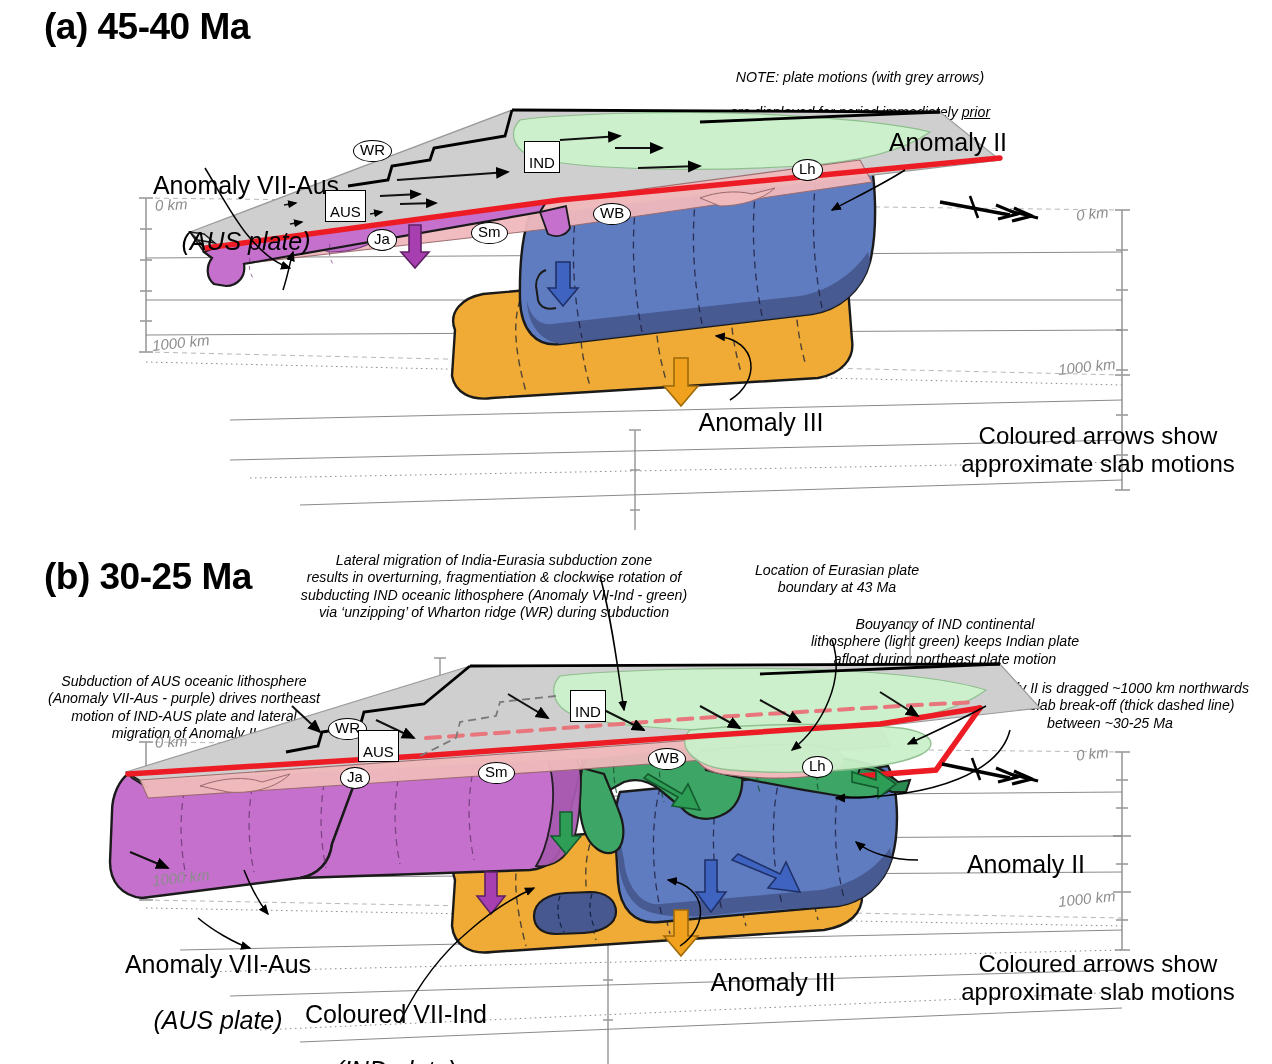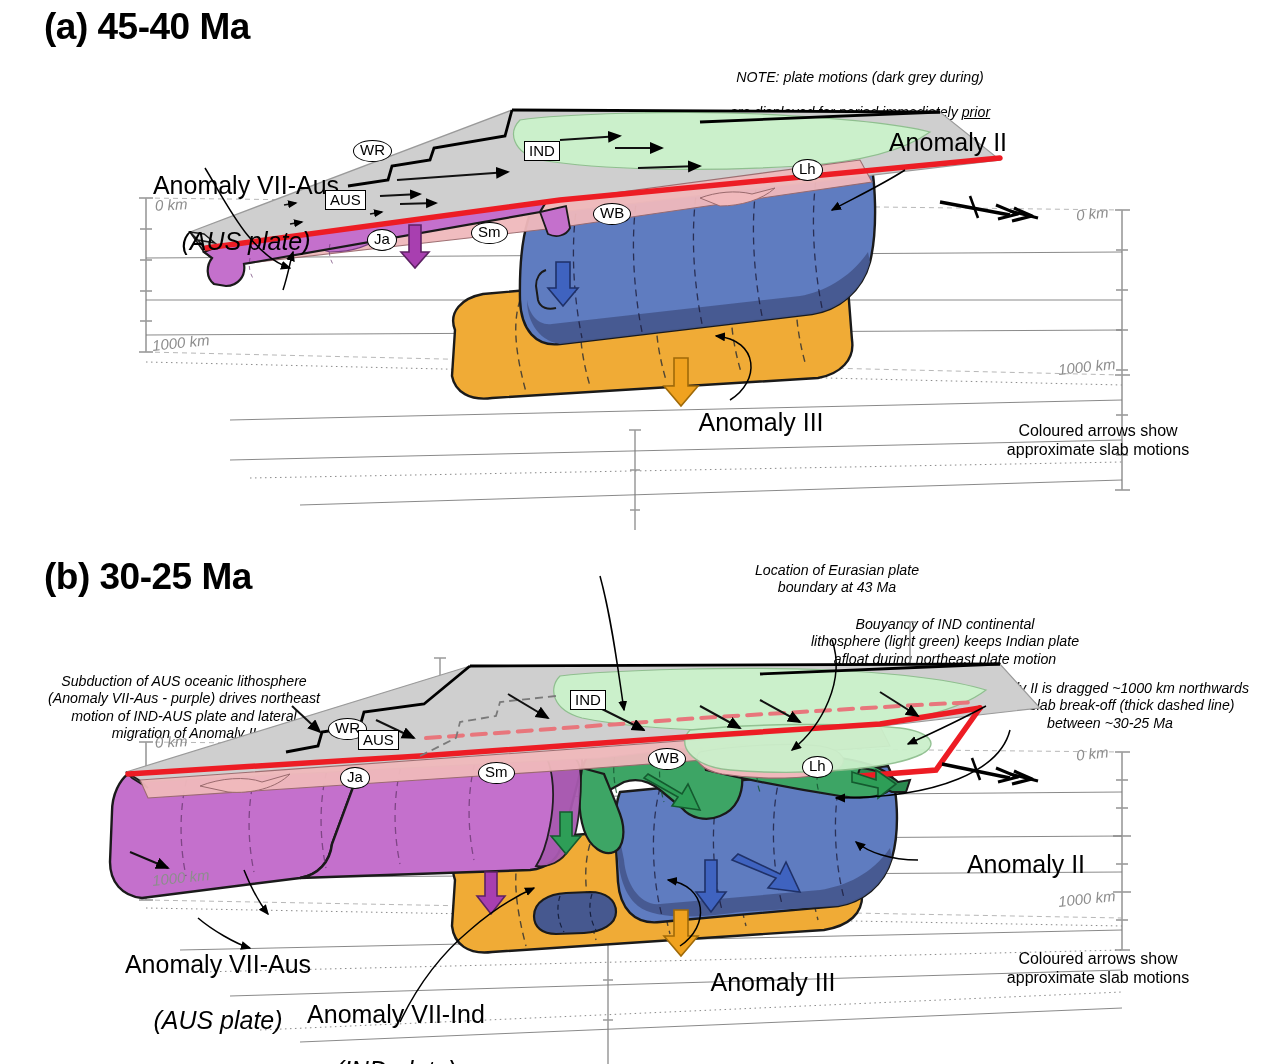--- a/index.html
+++ b/index.html
@@ -4,39 +4,39 @@
 <style>
   html,body{margin:0;padding:0;background:#ffffff;}
   body{width:1272px;height:1064px;position:relative;overflow:hidden;
        font-family:"Liberation Sans","DejaVu Sans",sans-serif;color:#000;}
   #root{position:absolute;inset:0;}
   .abs{position:absolute;}
   .panel-title{font-weight:bold;font-size:37px;letter-spacing:-0.5px;}
   .cap{font-style:italic;font-size:14.2px;line-height:1.22;text-align:center;white-space:pre-line;}
   .lbl{font-size:25px;line-height:1.12;text-align:center;white-space:pre-line;}
   .lbl i{font-style:italic;}
-  .legend{font-size:16px;line-height:1.18;text-align:center;white-space:pre-line;}
+  .legend{font-size:24px;line-height:1.18;text-align:center;white-space:pre-line;}
   .depth{font-size:15px;color:#8d8d8d;font-style:italic;white-space:nowrap;}
-  .boxlbl{font-size:15px;border:1.6px solid #000;background:#fff;padding:0px 4px 1px 4px;
+  .boxlbl{font-size:15px;border:1.6px solid #000;background:#fff;padding:12px 4px 1px 4px;
           line-height:1.15;font-family:"Liberation Sans",sans-serif;}
   .ellipselbl{font-size:15px;border:1.6px solid #000;background:#fff;border-radius:50%;
           padding:1px 6px 2px 6px;line-height:1.1;}
   svg{position:absolute;left:0;top:0;overflow:visible;}
   .u{text-decoration:underline;text-align:right;}
 </style>
 </head>
 <body>
 
 <div id="root">
 
   <div class="abs panel-title" style="left:44px;top:6px;">(a) 45-40 Ma</div>
 
 
   <div class="abs cap" style="left:710px;top:52px;width:300px;">
-    <div>NOTE: plate motions (dark grey during)</div>
+    <div>NOTE: plate motions (with grey arrows)</div>
     <div><span>are displayed for period immediately </span><span class="u">prior</span></div>
     <div>to  coupling of IND and AUS plates</div>
   </div>
 
   <svg class="abs" width="1272" height="530" style="left:0;top:0;">
     <defs>
       <marker id="ah-blk" markerWidth="7" markerHeight="7" refX="6" refY="3" orient="auto">
         <path d="M0,0 L7,3 L0,6 z" fill="#000"></path>
       </marker>
       <marker id="ah-blk-s" markerWidth="6" markerHeight="6" refX="5" refY="2.5" orient="auto">
@@ -226,20 +226,24 @@
   <div class="abs ellipselbl" style="left:353px;top:140px;">WR</div>
   <div class="abs boxlbl" style="left:524px;top:141px;">IND</div>
   <div class="abs boxlbl" style="left:325px;top:190px;">AUS</div>
   <div class="abs ellipselbl" style="left:593px;top:203px;">WB</div>
   <div class="abs ellipselbl" style="left:471px;top:222px;">Sm</div>
   <div class="abs ellipselbl" style="left:367px;top:229px;">Ja</div>
   <div class="abs ellipselbl" style="left:792px;top:159px;">Lh</div>
 
   <div class="abs panel-title" style="left:44px;top:556px;text-align:right;">(b) 30-25 Ma</div>
 
+  <div class="abs cap" style="left:286px;top:552px;width:416px;">Lateral migration of India-Eurasia subduction zone
+results in overturning, fragmentiation &amp; clockwise rotation of
+subducting IND oceanic lithosphere (Anomaly VII-Ind - green)
+via ‘unzipping’ of Wharton ridge (WR) during subduction</div>
 
   <div class="abs cap" style="left:14px;top:636px;width:340px;margin-top:37px;">Subduction of AUS oceanic lithosphere
 (Anomaly VII-Aus - purple) drives northeast
 motion of IND-AUS plate and lateral
 migration of Anomaly II</div>
 
   <div class="abs cap" style="left:722px;top:562px;width:230px;text-align:center;">Location of Eurasian plate
 boundary at 43 Ma</div>
 
   <div class="abs cap" style="left:790px;top:616px;width:310px;">Bouyancy of IND continental
@@ -474,21 +478,21 @@
       <path d="M1010,200 C1000,240 940,268 836,268" marker-end="url(#bh-blk)"></path>
       <path d="M672,354 C690,330 722,300 768,266" marker-end="url(#bh-blk)" opacity="0"></path>
     </g>
   </svg>
 
   <div class="abs lbl" style="left:118px;top:922px;width:200px;">
     <div>Anomaly VII-Aus</div>
     <div><i>(AUS plate)</i></div>
   </div>
   <div class="abs lbl" style="left:296px;top:972px;width:200px;">
-    <div>Anomaly VII-Ind</div>
+    <div>Coloured VII-Ind</div>
     <div><i>(IND plate)</i></div>
   </div>
   <div class="abs lbl" style="left:936px;top:850px;width:180px;">Anomaly II</div>
   <div class="abs lbl" style="left:688px;top:968px;width:170px;">Anomaly III</div>
 
   <div class="abs legend" style="left:938px;top:950px;width:320px;">Coloured arrows show
 approximate slab motions</div>
 
   <div class="abs depth" style="left:155px;top:733px;transform:rotate(-3deg);">0 km</div>
   <div class="abs depth" style="left:152px;top:869px;transform:rotate(-6deg);">1000 km</div>

